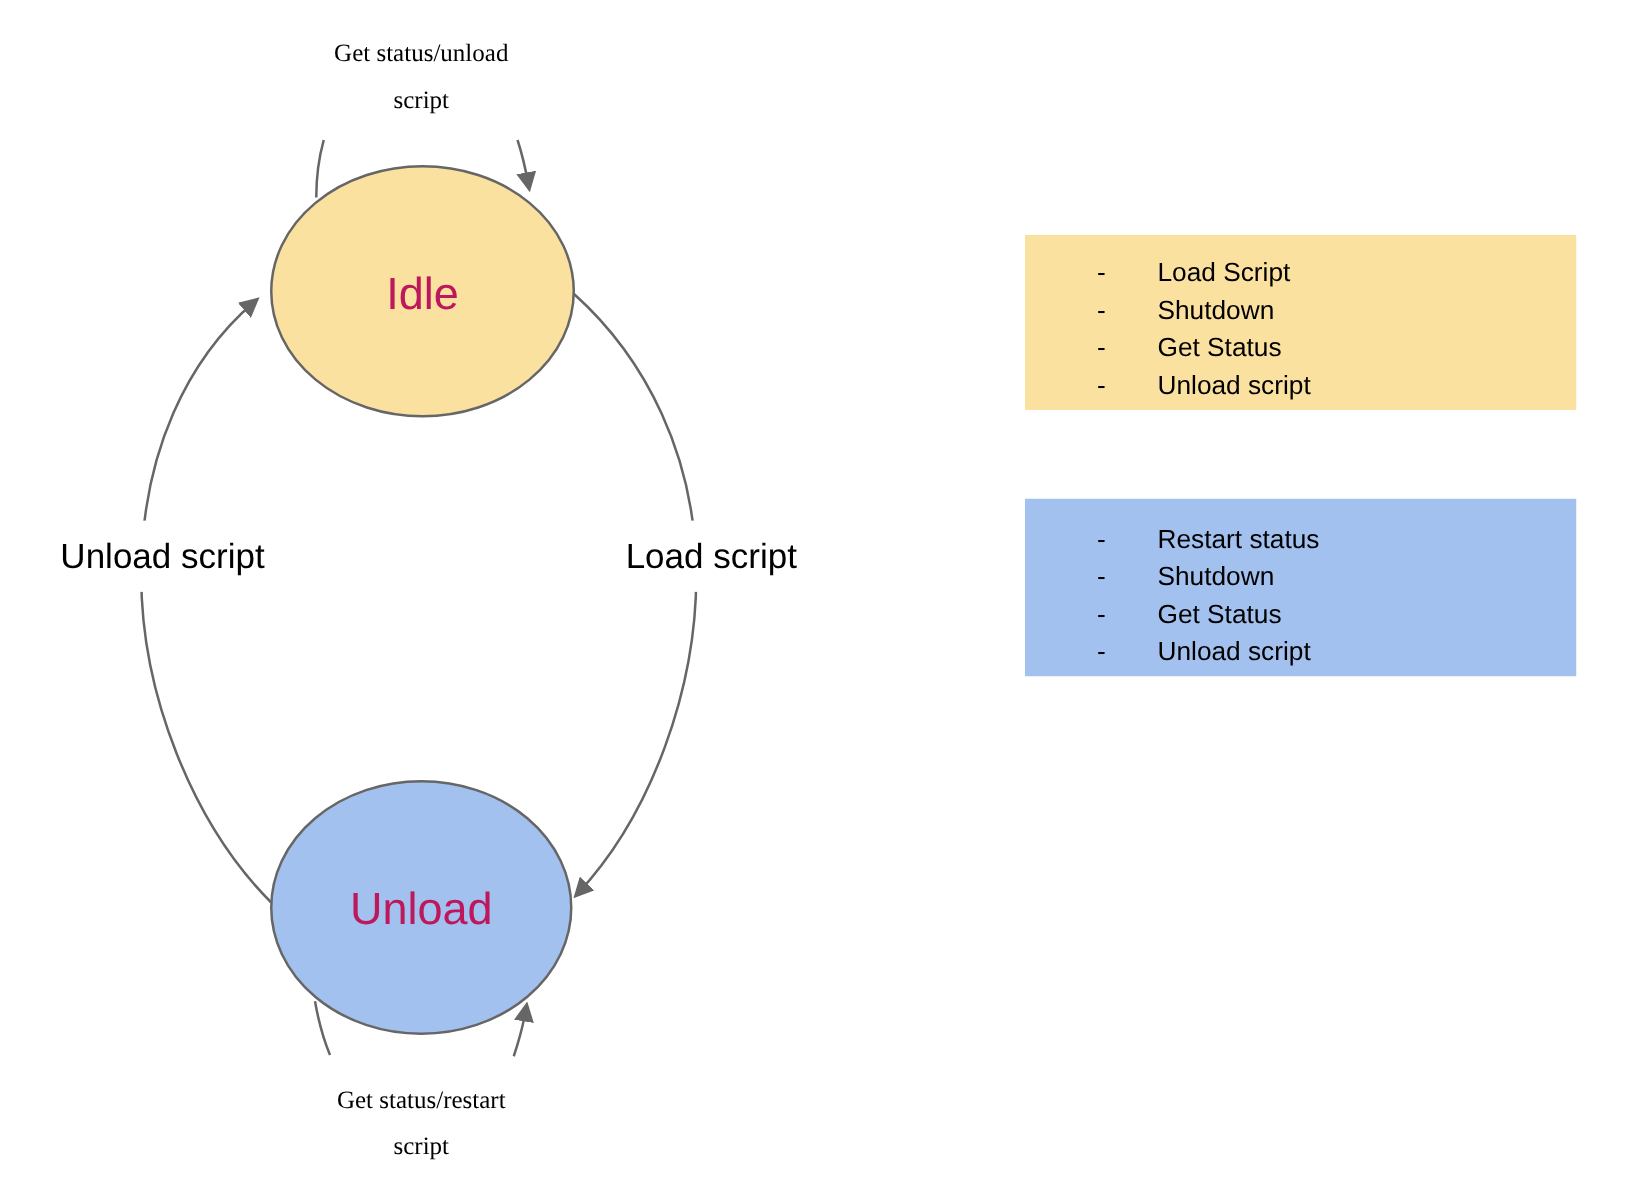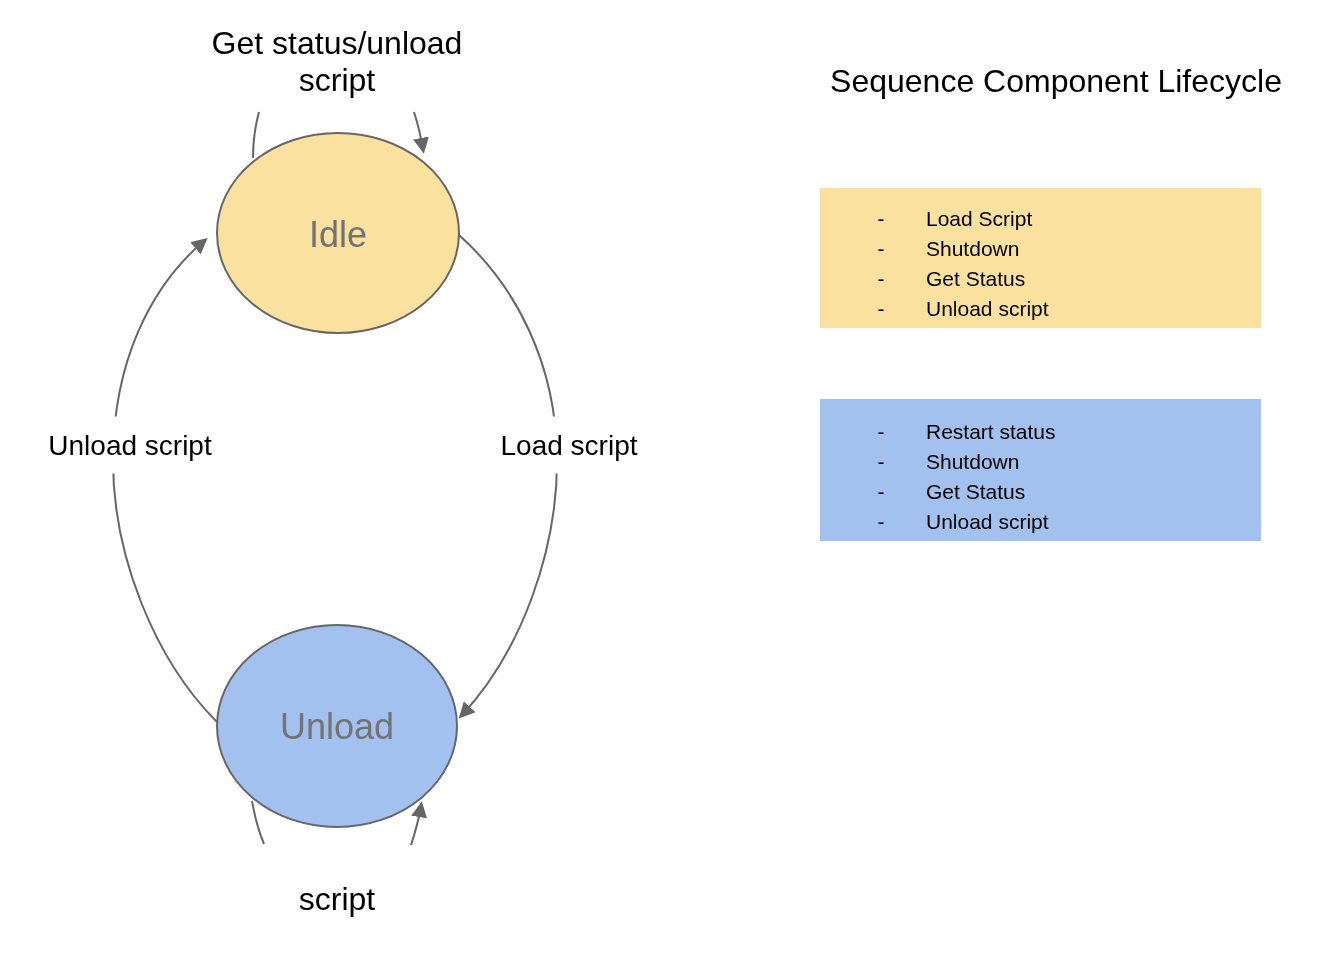--- a/index.html
+++ b/index.html
@@ -22,34 +22,35 @@
     top: 0;
   }
   .abs {
     position: absolute;
     transform: translate(-50%, -50%);
     white-space: nowrap;
   }
   .state-label {
     font-size: 36px;
     line-height: 36px;
-    color: #737373;
+    color: #be185d;
     text-align: center;
   }
   .edge-label {
     font-size: 28px;
     line-height: 37px;
     text-align: center;
     background: #ffffff;
     padding: 10px 6px;
   }
   .loop-label {
-    font-size: 32px;
+    font-size: 20px;
     line-height: 37px;
     text-align: center;
+    font-family: Liberation Serif, serif;
   }
   .page-title {
     position: absolute;
     left: 810px;
     top: 62px;
     width: 492px;
     text-align: center;
     font-size: 32px;
     line-height: 38px;
   }
@@ -112,24 +113,24 @@
 
   <div class="abs loop-label" style="left:337px; top:62px;">
     <div>Get status/unload</div>
     <div>script</div>
   </div>
 
   <div class="abs edge-label" style="left:130px; top:445px;">Unload script</div>
   <div class="abs edge-label" style="left:569px; top:445px;">Load script</div>
 
   <div class="abs loop-label" style="left:337px; top:899px;">
+    <div>Get status/restart</div>
     <div>script</div>
   </div>
 
-  <div class="page-title">Sequence Component Lifecycle</div>
 
   <div class="legend-box yellow" style="background: rgb(250, 225, 160);">
     <div class="legend-item">
       <span class="legend-bullet">-</span>
       <span class="legend-text">Load Script</span>
     </div>
     <div class="legend-item">
       <span class="legend-bullet">-</span>
       <span class="legend-text">Shutdown</span>
     </div>

